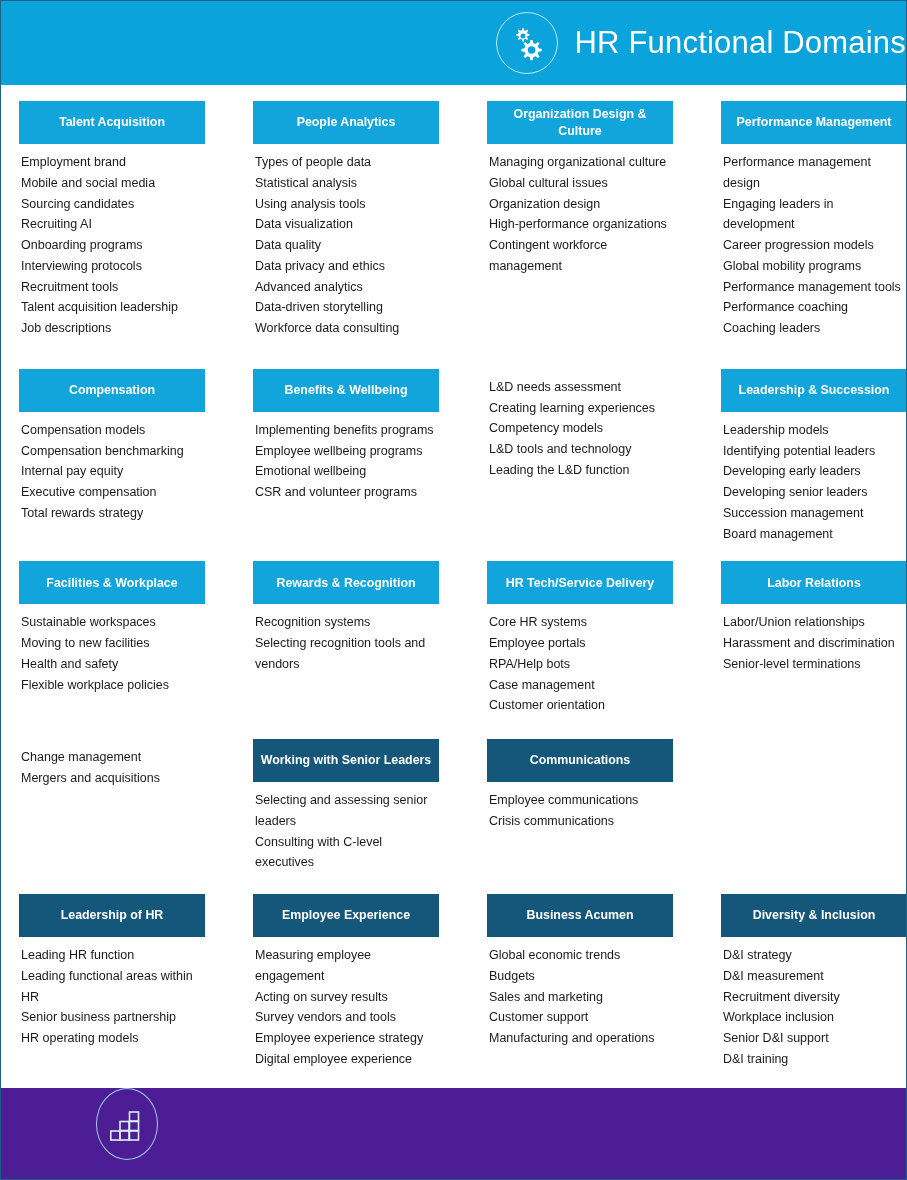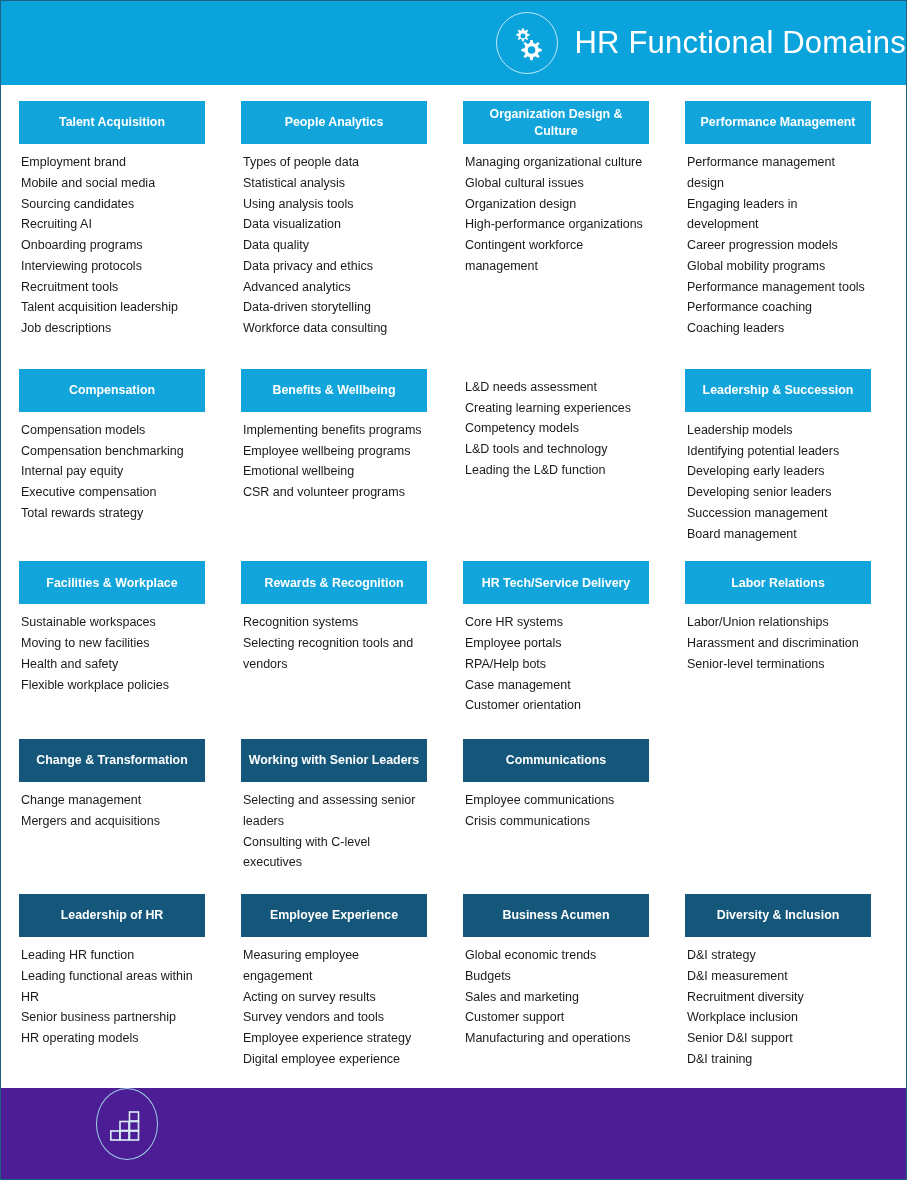--- a/index.html
+++ b/index.html
@@ -44,21 +44,21 @@
     white-space: nowrap;
   }
 
   
   .grid-wrap {
     padding: 16px 18px 0 18px;
   }
   .grid-row {
     display: flex;
     justify-content: flex-start;
-    gap: 36px;
+    gap: 48px;
   }
   .card {
     width: 186px;
     flex: none;
     display: flex;
     flex-direction: column;
     align-items: stretch;
   }
   .card-head {
     min-height: 43px;
@@ -277,21 +277,20 @@
         <li>Harassment and discrimination</li>
         <li>Senior-level terminations</li>
       </ul>
     </div>
   </div>
 
   <div class="row-gap-3"></div>
 
   <div class="grid-row">
     <div class="card accent-dark">
-      <div class="card-head">Change &amp; Transformation</div>
       <ul class="card-list">
         <li>Change management</li>
         <li>Mergers and acquisitions</li>
       </ul>
     </div>
     <div class="card accent-dark">
       <div class="card-head">Working with Senior Leaders</div>
       <ul class="card-list">
         <li>Selecting and assessing senior leaders</li>
         <li>Consulting with C-level executives</li>

